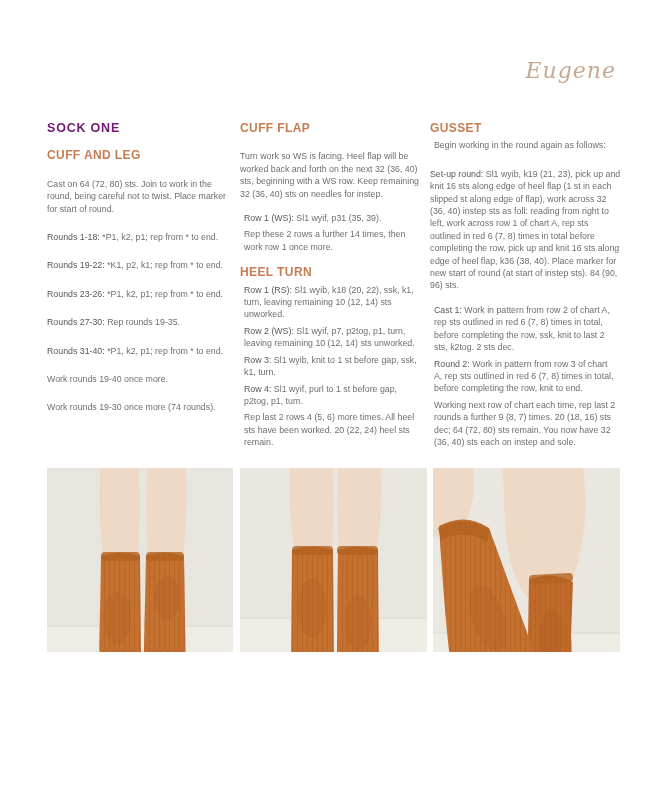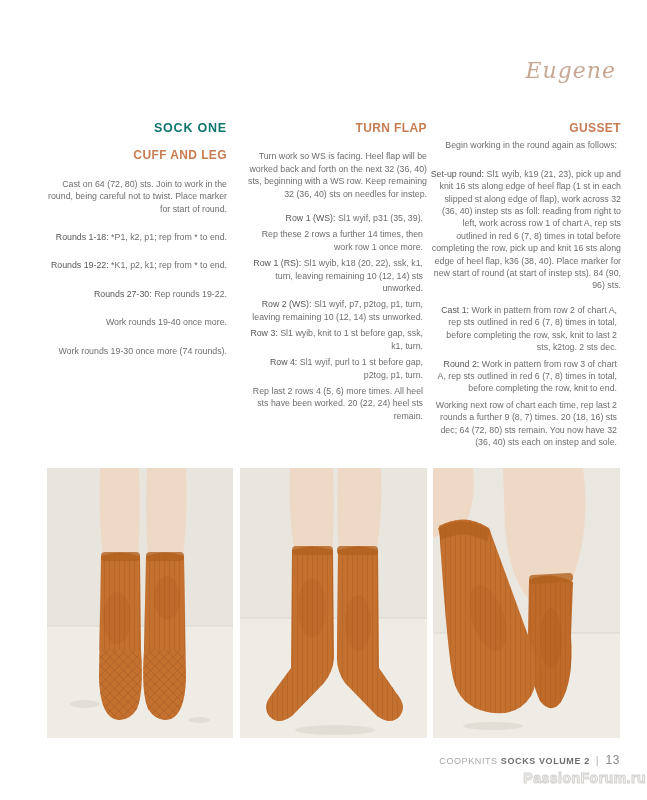--- a/index.html
+++ b/index.html
@@ -1,30 +1,30 @@
 <!DOCTYPE html>
 <html><head>
 <meta charset="utf-8">
 <style>
   html,body{margin:0;padding:0;background:#ffffff;}
   .page{
-    position:relative;width:647px;height:800px;background:#ffffff;
-    font-family:"Liberation Sans",sans-serif;overflow:hidden;text-align:right;
+    position:relative;width:647px;height:652px;background:#ffffff;
+    font-family:"Liberation Sans",sans-serif;overflow:hidden;
   }
   .brand{
     position:absolute;top:58px;right:31px;
     font-family:"DejaVu Serif",serif;font-style:italic;font-weight:400;
     font-size:22px;color:#c7a democratic894;color:#c7a894;letter-spacing:1px;
   }
   .col{position:absolute;top:122px;font-size:8.8px;line-height:12.4px;color:#6e6e6e;}
   .col-1{left:47px;width:180px;}
   .col-2{left:240px;width:187px;}
   .col-3{left:430px;width:191px;}
   .main-title{
-    font-size:12.5px;font-weight:bold;color:#0f766e;letter-spacing:.8px;
+    font-size:12.5px;font-weight:bold;color:#701a75;letter-spacing:.8px;
     margin:0 0 15px 0;
   }
   .orange-head{
     font-size:12px;font-weight:bold;color:#c87c52;letter-spacing:.4px;
     margin:0 0 5px 0;
   }
   .orange-head.spaced{margin-top:13px;}
   p{margin:0;}
   .para{margin:16px 0 12px 0;}
   .run{margin:4px;}
@@ -55,33 +55,36 @@
 
   <div class="brand">Eugene</div>
 
   <div class="col col-1">
     <h1 class="main-title">SOCK ONE</h1>
     <h2 class="orange-head">CUFF AND LEG</h2>
     <p class="para">Cast on 64 (72, 80) sts. Join to work in the round, being careful not to twist. Place marker for start of round.</p>
 
     <p class="para"><strong>Rounds 1-18:</strong> <span>*P1, k2, p1; rep from * to end.</span></p>
     <p class="para"><strong>Rounds 19-22:</strong> <span>*K1, p2, k1; rep from * to end.</span></p>
-    <p class="para"><strong>Rounds 27-30:</strong> <span>Rep rounds 19-22.</span></p>
+    <p class="para"><strong>Rounds 23-26:</strong> <span>*P1, k2, p1; rep from * to end.</span></p>
+    <p class="para"><strong>Rounds 27-30:</strong> <span>Rep rounds 19-35.</span></p>
+    <p class="para"><strong>Rounds 31-40:</strong> <span>*P1, k2, p1; rep from * to end.</span></p>
 
     <p class="para">Work rounds 19-40 once more.</p>
     <p class="para">Work rounds 19-30 once more (74 rounds).</p>
   </div>
 
   <div class="col col-2">
-    <h2 class="orange-head">TURN FLAP</h2>
+    <h2 class="orange-head">CUFF FLAP</h2>
     <p class="para">Turn work so WS is facing. Heel flap will be worked back and forth on the next 32 (36, 40) sts, beginning with a WS row. Keep remaining 32 (36, 40) sts on needles for instep.</p>
 
     <p class="run"><strong>Row 1 (WS):</strong> <span>Sl1 wyif, p31 (35, 39).</span></p>
     <p class="run">Rep these 2 rows a further 14 times, then work row 1 once more.</p>
 
+    <h2 class="orange-head spaced">HEEL TURN</h2>
     <p class="run"><strong>Row 1 (RS):</strong> <span>Sl1 wyib, k18 (20, 22), ssk, k1, turn, leaving remaining 10 (12, 14) sts unworked.</span></p>
     <p class="run"><strong>Row 2 (WS):</strong> <span>Sl1 wyif, p7, p2tog, p1, turn, leaving remaining 10 (12, 14) sts unworked.</span></p>
     <p class="run"><strong>Row 3:</strong> <span>Sl1 wyib, knit to 1 st before gap, ssk, k1, turn.</span></p>
     <p class="run"><strong>Row 4:</strong> <span>Sl1 wyif, purl to 1 st before gap, p2tog, p1, turn.</span></p>
     <p class="run">Rep last 2 rows 4 (5, 6) more times. All heel sts have been worked. 20 (22, 24) heel sts remain.</p>
   </div>
 
   <div class="col col-3">
     <h2 class="orange-head">GUSSET</h2>
     <p class="run">Begin working in the round again as follows:</p>

